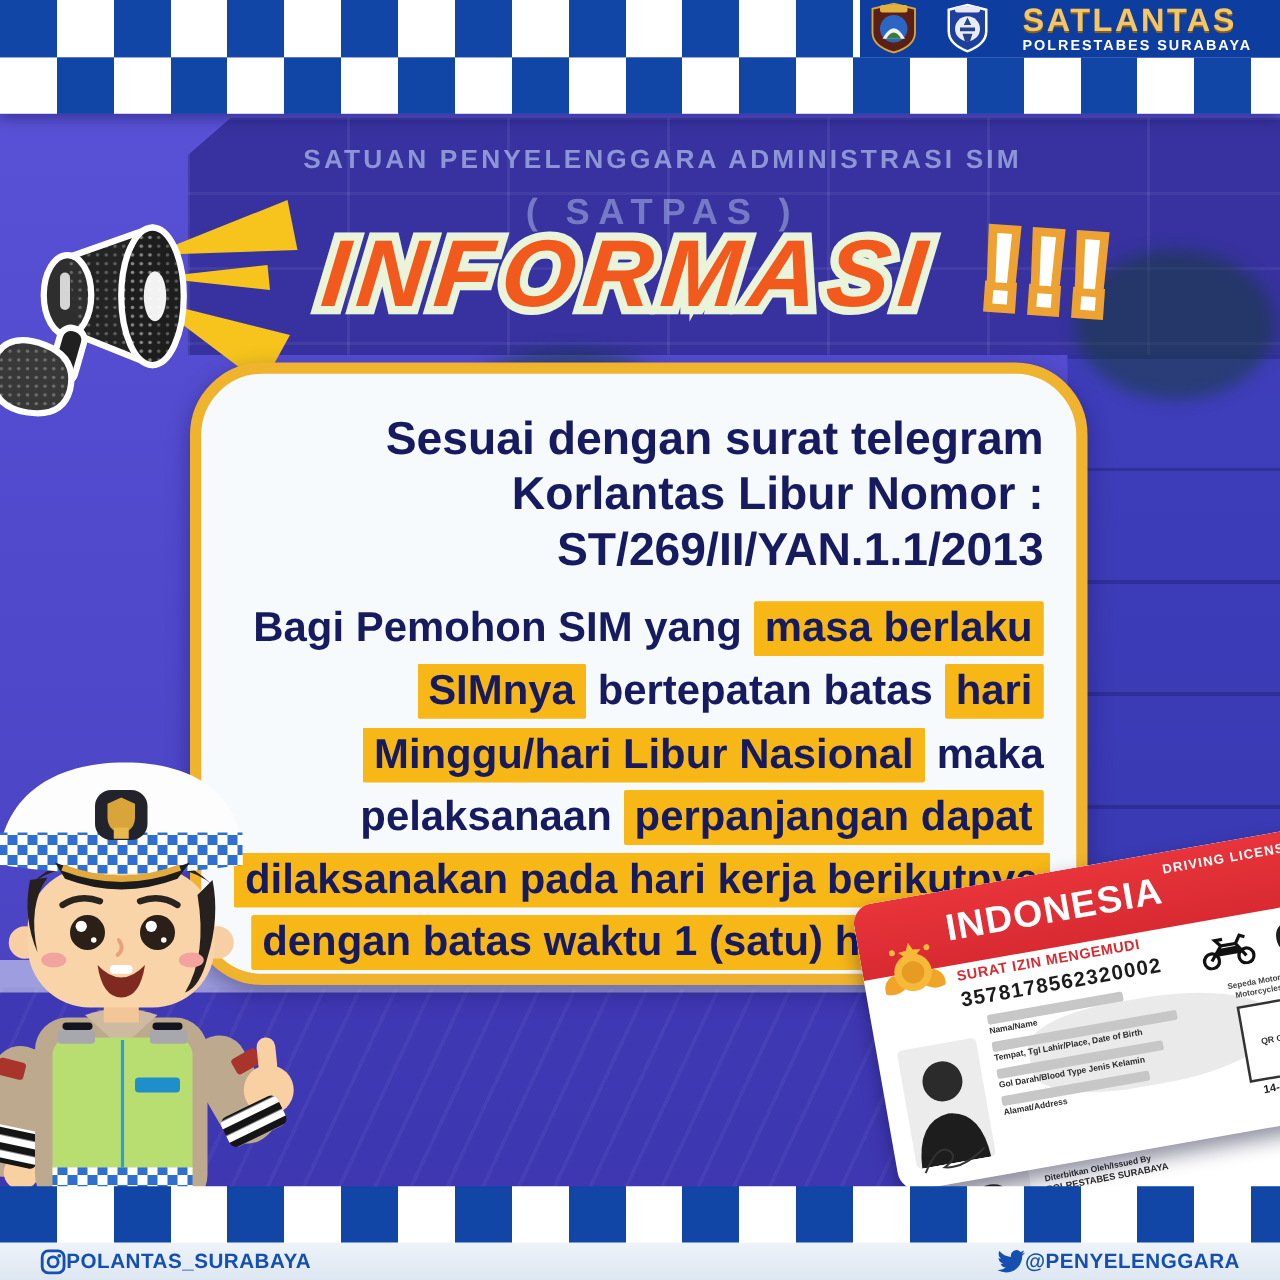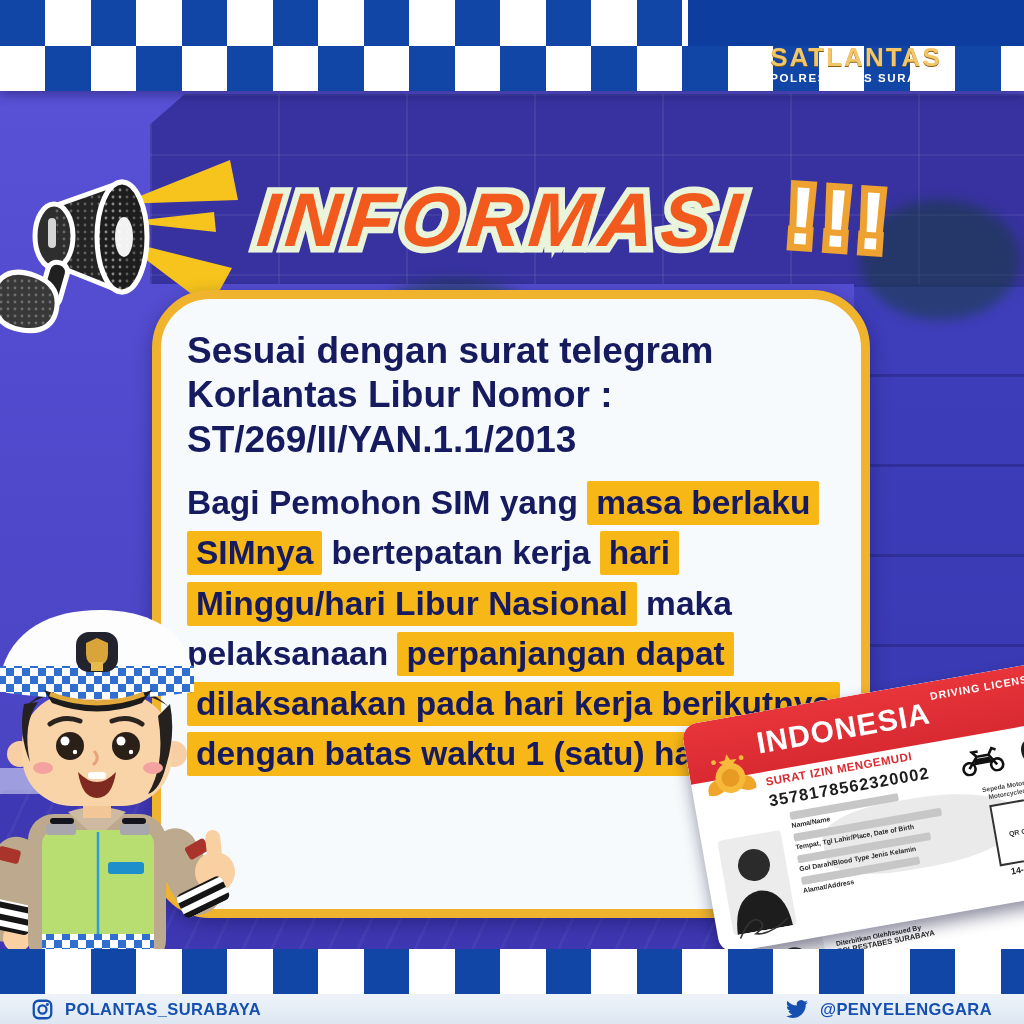--- a/index.html
+++ b/index.html
@@ -38,21 +38,21 @@
   .checker{ position:absolute; left:0; right:0; z-index:7; }
   .chk-row{ height:45.5px; }
   .chk-a{ background:repeating-linear-gradient(90deg,#1146a6 0 45.5px,#ffffff 45.5px 91px); }
   .chk-b{ background:repeating-linear-gradient(90deg,#ffffff 0 45.5px,#1146a6 45.5px 91px); }
   .checker-top{ top:0; box-shadow:0 4px 10px rgba(5,5,50,.35); }
   .checker-bottom{ top:949px; }
 
   
   .brand-panel{
     position:absolute; top:0; left:688px; right:0; height:45.5px; z-index:8;
-    background:#0e3da0; display:flex; align-items:center; gap:22px; padding-left:8px; box-sizing:border-box;flex-direction:column;
+    background:#0e3da0; display:flex; align-items:center; gap:22px; padding-left:8px; box-sizing:border-box;
   }
   .brand-text{ line-height:1; margin-left:4px; }
   .brand-name{
     font-size:26px; font-weight:900; letter-spacing:2px; color:#f3c669;
     text-shadow:0 1px 0 #8a6010;
   }
   .brand-sub{ font-size:11.5px; font-weight:700; letter-spacing:1.6px; color:#ffffff; margin-top:3px; }
 
   
   .building-sign{ position:absolute; left:210px; width:640px; top:116px; text-align:center; z-index:2; }
@@ -71,24 +71,24 @@
   .excl-wrap{ position:absolute; left:788px; top:172px; z-index:4; transform:rotate(4deg); }
   .excl-layer{ font-size:82px; font-weight:900; letter-spacing:8px; white-space:nowrap; }
   .excl-stroke{ position:absolute; left:0; top:0; -webkit-text-stroke:14px #eda231; color:#eda231; }
   .excl-fill{ position:relative; color:#ffffff; }
 
   
   .megaphone{ position:absolute; left:-8px; top:146px; z-index:3; }
 
   
   .card{
-    position:absolute; left:152px; top:290px; width:718px; height:628px; z-index:3;
+    position:absolute; left:152px; top:290px; width:718px; height:498px; z-index:3;
     background:#f6fafd; border:9px solid #f0b32e; border-radius:58px; box-sizing:border-box;
     box-shadow:0 6px 18px rgba(10,10,60,.35);
-    padding:30px 26px 0; text-align:left;
+    padding:30px 26px 0; text-align:right;
   }
   .card-heading{ color:#161a5e; font-weight:900; font-size:37px; line-height:1.2; }
   .card-body{
     margin-top:16px; color:#161a5e; font-weight:900; font-size:33.5px; line-height:1.5;
   }
   .card-body .hl{
     background:#f7b717; padding:3px 9px 4px; border-radius:2px;
     -webkit-box-decoration-break:clone; box-decoration-break:clone;
   }
 
@@ -121,35 +121,39 @@
     display:flex; align-items:center; justify-content:center; font-size:7px; font-weight:700; color:#333; background:#fff;}
   .sim-date{ position:absolute; right:22px; top:196px; font-size:9px; font-weight:900; color:#1c1c1c; }
   .sim-sign{ position:absolute; left:18px; top:196px; }
 
   
   .footer{
     position:absolute; left:0; right:0; top:994px; height:30px; z-index:8;
     background:linear-gradient(180deg,#eef3f9,#dde7f2);
     display:flex; align-items:center; justify-content:space-between; padding:0 32px; box-sizing:border-box;
   }
-  .f-item{ display:flex; align-items:center; gap:12px; }
+  .f-item{ display:flex; align-items:center; gap:0; }
   .f-label{ color:#1550b0; font-weight:900; font-size:16.5px; letter-spacing:.4px; }
 </style>
 </head>
 <body>
 
 <div class="poster">
 
   <div class="bg-building"></div>
   <div class="bg-glass"></div>
   <div class="bg-dark-band"></div>
   <div class="bg-wall-band"></div>
   <div class="bg-tree t1"></div>
   <div class="bg-tree t2"></div>
 
+  <div class="building-sign">
+    <div class="sign1">SATUAN PENYELENGGARA ADMINISTRASI SIM</div>
+    <div class="sign2">( SATPAS )</div>
+  </div>
 
   <div class="checker checker-top">
     <div class="chk-row chk-a"></div>
     <div class="chk-row chk-b"></div>
   </div>
 
   <div class="brand-panel">
     <svg width="38" height="41" viewBox="0 0 38 41">
       <path d="M19 1 L36 5 V24 Q36 35 19 40 Q2 35 2 24 V5 Z" fill="#5a2016" stroke="#d8a43c" stroke-width="1.5"></path>
       <rect x="8" y="2" width="22" height="6" rx="2" fill="#e4b23f"></rect>
@@ -205,21 +209,21 @@
       <span class="excl-layer excl-fill">!!!</span>
     </div>
   </div>
 
   <div class="card">
     <div class="card-heading">
       <div>Sesuai dengan surat telegram</div>
       <div>Korlantas Libur Nomor :</div>
       <div>ST/269/II/YAN.1.1/2013</div>
     </div>
-    <div class="card-body"><span>Bagi Pemohon SIM yang </span><span class="hl">masa berlaku SIMnya</span><span> bertepatan kerja </span><span class="hl">hari Minggu/hari Libur Nasional</span><span> maka pelaksanaan </span><span class="hl">perpanjangan dapat dilaksanakan pada hari kerja berikutnya dengan batas waktu 1 (satu) hari kerja.</span></div>
+    <div class="card-body"><span>Bagi Pemohon SIM yang </span><span class="hl">masa berlaku SIMnya</span><span> bertepatan batas </span><span class="hl">hari Minggu/hari Libur Nasional</span><span> maka pelaksanaan </span><span class="hl">perpanjangan dapat dilaksanakan pada hari kerja berikutnya dengan batas waktu 1 (satu) hari kerja.</span></div>
   </div>
 
   <div class="sim sim-back">
     <div class="sim-header">
       <span class="sim-country">INDONESIA</span>
       <span class="sim-dl">DRIVING LICENSE</span>
     </div>
     <div class="sim-photo">
       <svg width="64" height="96" viewBox="0 0 64 96">
           <circle cx="32" cy="30" r="16" fill="#2b2b2b"></circle>

